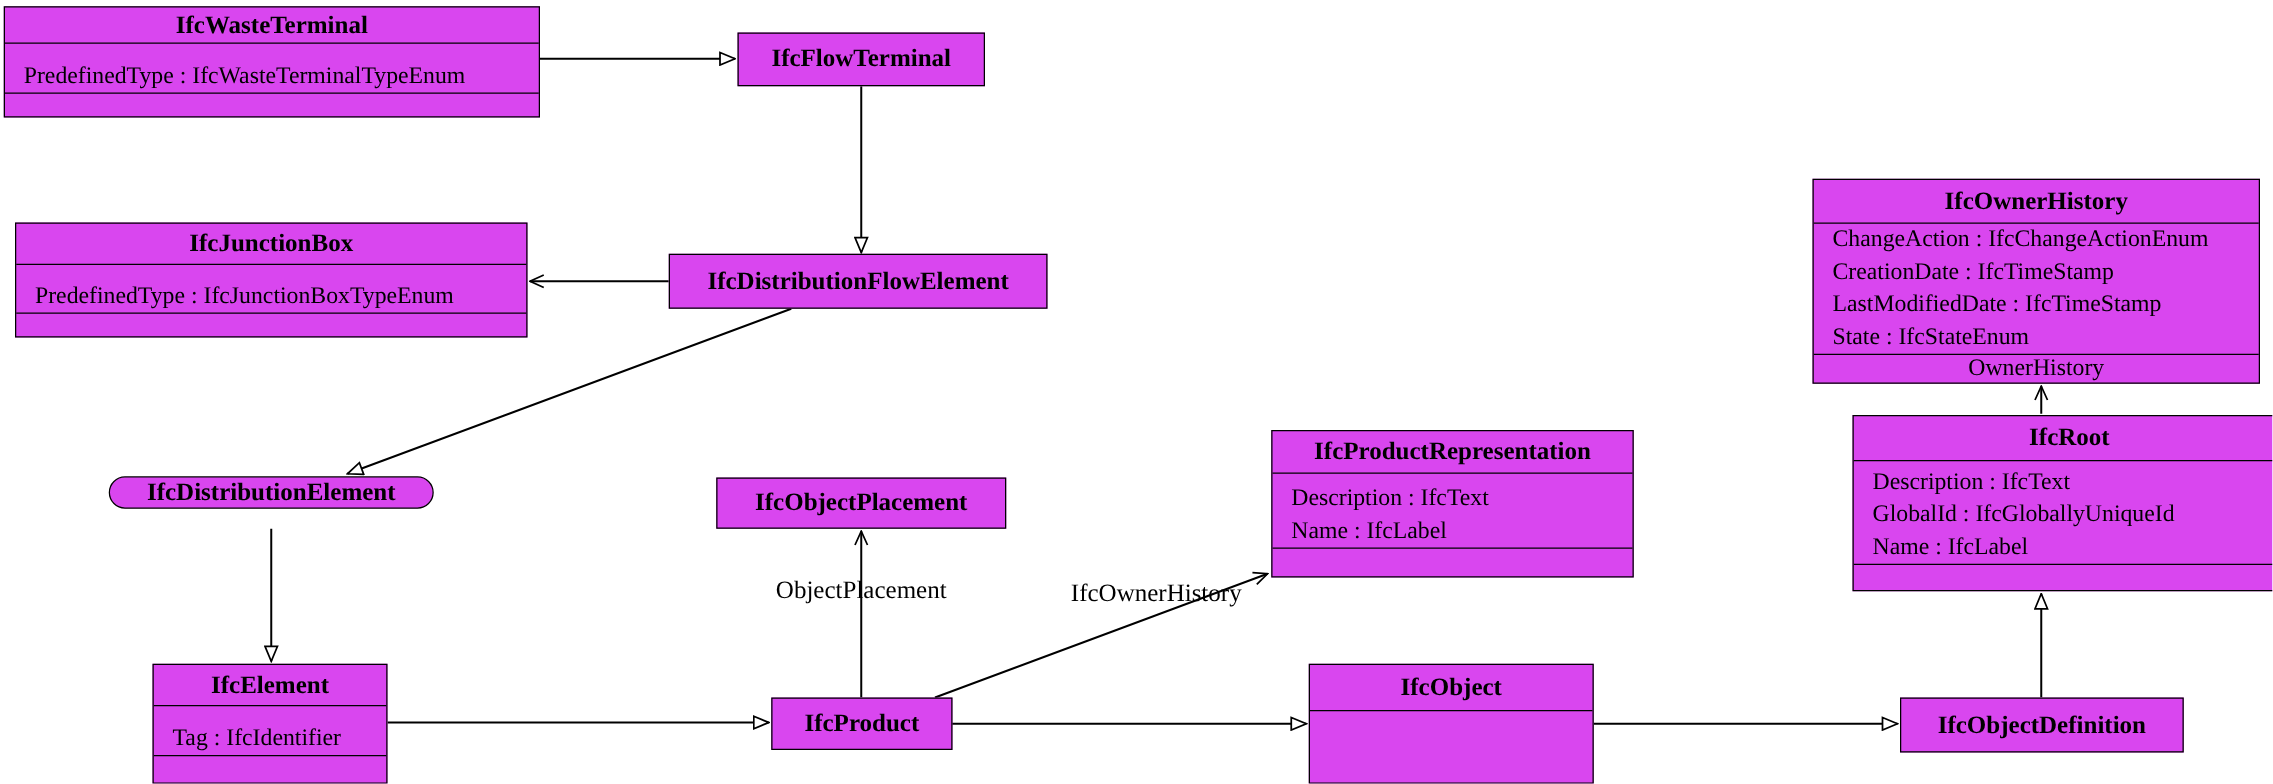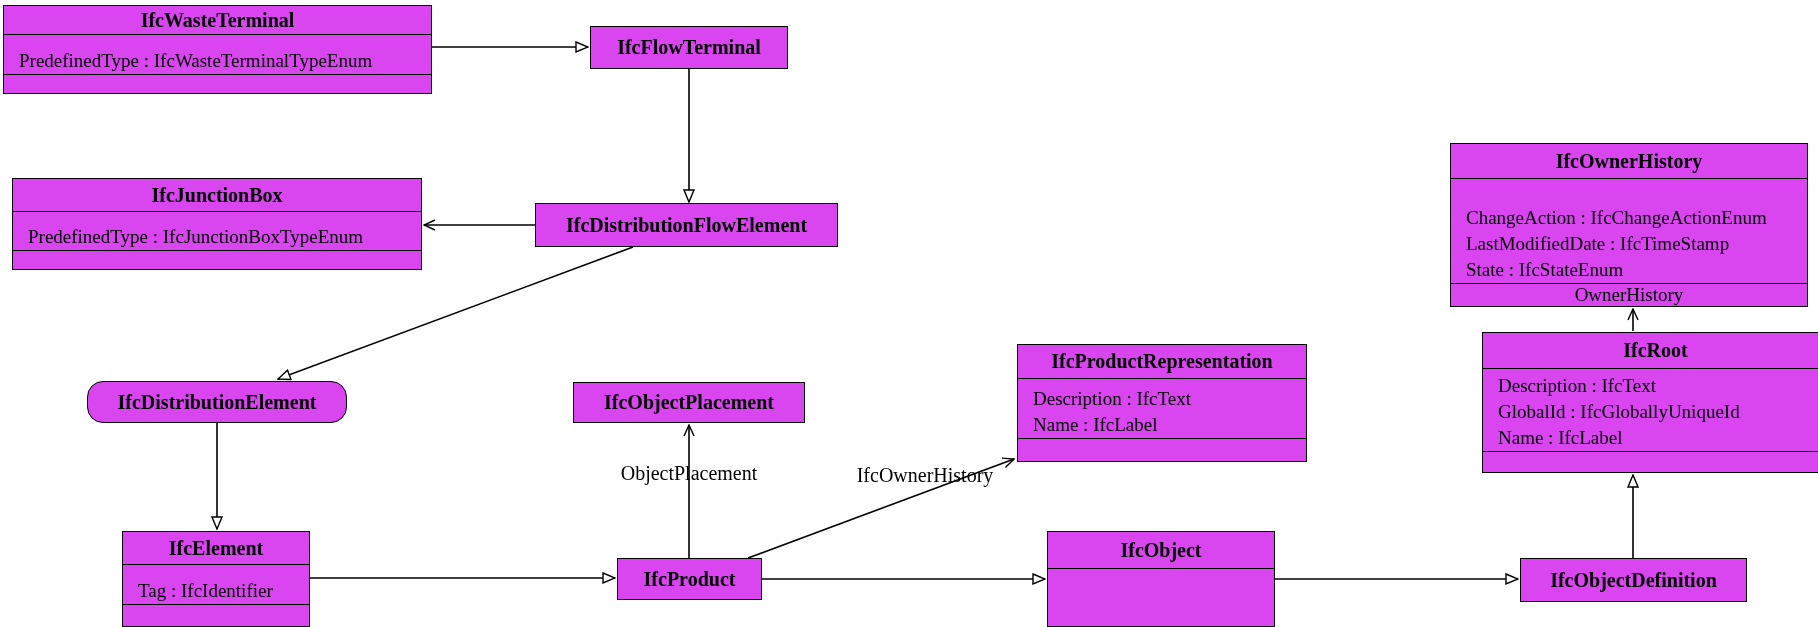--- a/index.html
+++ b/index.html
@@ -61,21 +61,21 @@
     left:0;top:0;
     z-index:3;
     pointer-events:none;
   }
   
   #n-wasteterminal   {left:3px;    top:5px;   width:429px; height:89px;}
   #n-flowterminal    {left:590px;  top:26px;  width:198px; height:43px;}
   #n-junctionbox     {left:12px;   top:178px; width:410px; height:92px;}
   #n-distflowelement {left:535px;  top:203px; width:303px; height:44px;}
   #n-ownerhistory    {left:1450px; top:143px; width:358px; height:164px;}
-  #n-distelement     {left:87px;   top:381px; width:260px; height:42px;border-radius:16px;}
+  #n-distelement     {left:87px;   top:381px; width:260px; height:26px;border-radius:16px;}
   #n-objectplacement {left:573px;  top:382px; width:232px; height:41px;}
   #n-productrep      {left:1017px; top:344px; width:290px; height:118px;}
   #n-root            {left:1482px; top:332px; width:347px; height:141px;}
   #n-element         {left:122px;  top:531px; width:188px; height:96px;}
   #n-product         {left:617px;  top:558px; width:145px; height:42px;}
   #n-object          {left:1047px; top:531px; width:228px; height:96px;}
   #n-objectdef       {left:1520px; top:558px; width:227px; height:44px;}
   #lbl-objectplacement{left:689px; top:473px;}
   #lbl-representation {left:925px; top:475px;}
 </style>
@@ -133,20 +133,21 @@
   </div>
 
   <div class="node single" id="n-distflowelement">
     <div class="title">IfcDistributionFlowElement</div>
   </div>
 
   <div class="node multi" id="n-ownerhistory">
     <div class="title" style="height:35px">IfcOwnerHistory</div>
     <div class="attrs" style="height:105px">
       <div class="attr">ChangeAction : IfcChangeActionEnum</div>
+      <div class="attr">CreationDate : IfcTimeStamp</div>
       <div class="attr">LastModifiedDate : IfcTimeStamp</div>
       <div class="attr">State : IfcStateEnum</div>
     </div>
     <div class="footer">OwnerHistory</div>
   </div>
 
   <div class="node single" id="n-distelement">
     <div class="title">IfcDistributionElement</div>
   </div>
 

